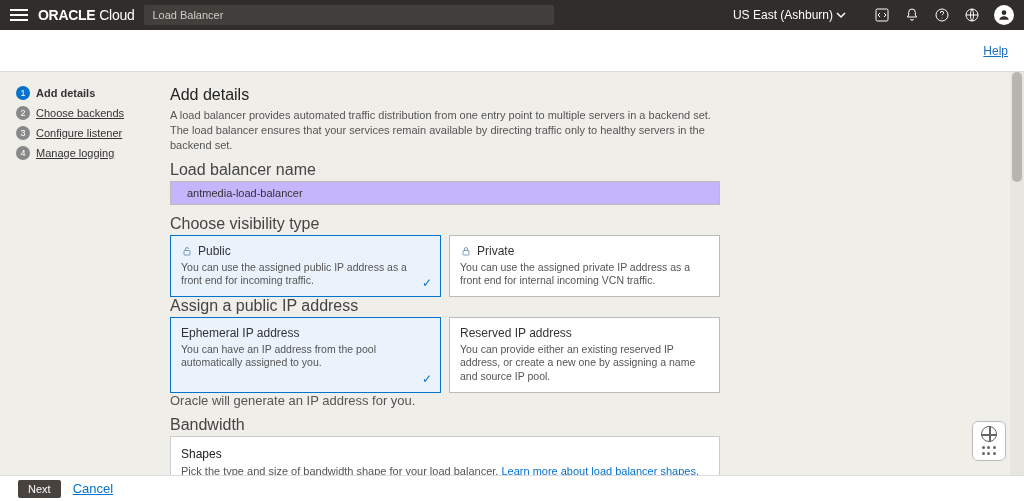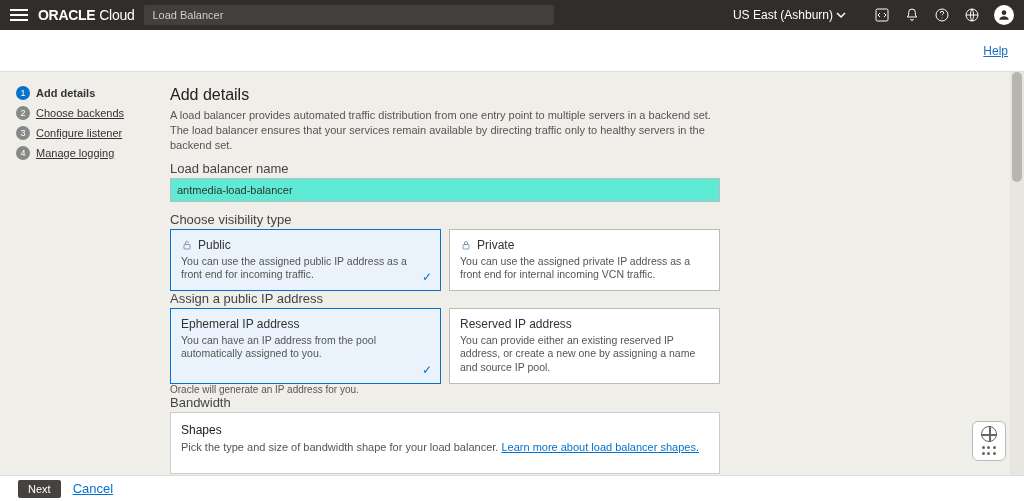--- a/index.html
+++ b/index.html
@@ -26,32 +26,32 @@
 .sidebar { width:160px; padding:14px 8px 14px 16px; }
 .step { display:flex; align-items:center; font-size:11px; margin-bottom:6px; cursor:pointer;}
 .step .num { width:14px; height:14px; border-radius:50%; background:#888; color:#fff; font-size:9px; display:flex; align-items:center; justify-content:center; margin-right:6px; flex-shrink:0;}
 .step.active .num { background:#0572ce; }
 .step .lbl { color:#333; text-decoration:underline;}
 .step.active .lbl { text-decoration:none; font-weight:600;}
 
 .content { flex:1; padding:14px 22px 0 10px; overflow-y:auto; }
 .content h2 { font-size:16px; font-weight:400; color:#222; margin-bottom:4px;}
 .desc { font-size:11px; color:#555; line-height:1.35; margin-bottom:8px; max-width:560px;}
-.field-label { font-size:13px; color:#444; margin-bottom:2px; display:flex; align-items:center;}
-.text-input { width:550px; height:24px; border:1px solid #bbb; background:#5eead4; font-size:11px; padding:0 6px; color:#333; margin-bottom:10px;}
+.field-label { font-size:16px; color:#444; margin-bottom:2px; display:flex; align-items:center;}
+.text-input { width:550px; height:24px; border:1px solid #bbb; background:#c4b5fd; font-size:11px; padding:0 16px; color:#333; margin-bottom:10px;}
 
 .card-row { display:flex; gap:8px; margin-bottom:0;}
 .card { width:271px; border:1px solid #bbb; background:#fff; padding:8px 10px 8px 10px; cursor:pointer; position:relative;}
 .card.selected { border-color:#0572ce; background:#eaf3fb;}
 .card .ctitle { font-size:12px; color:#333; display:flex; align-items:center; margin-bottom:3px;}
 .card .ctitle svg { margin-right:5px;}
 .card .cdesc { font-size:10.5px; color:#555; line-height:1.3;}
 .card .check { position:absolute; bottom:6px; right:8px; color:#0572ce; font-size:12px;}
 
-.note { font-size:10px; color:#555; margin-bottom:0;}
+.note { font-size:13px; color:#555; margin-bottom:8px;}
 
 .shapes { width:550px; border:1px solid #ccc; background:#fff; padding:10px;}
 .shapes h3 { font-size:12px; font-weight:400; margin-bottom:4px;}
 .shapes .sd { font-size:11px; color:#555; margin-bottom:10px;}
 .shapes .sd a { color:#0572ce; text-decoration:underline;}
 
 .footer { height:26px; background:#fff; border-top:1px solid #ddd; display:flex; align-items:center; padding:0 18px;}
 .next-btn { height:18px; padding:0 10px; background:#47423e; color:#fff; border:none; font-size:11px; cursor:pointer; border-radius:2px;}
 .cancel { margin-left:12px; color:#0572ce; text-decoration:underline; font-size:13px; cursor:pointer;}
 

